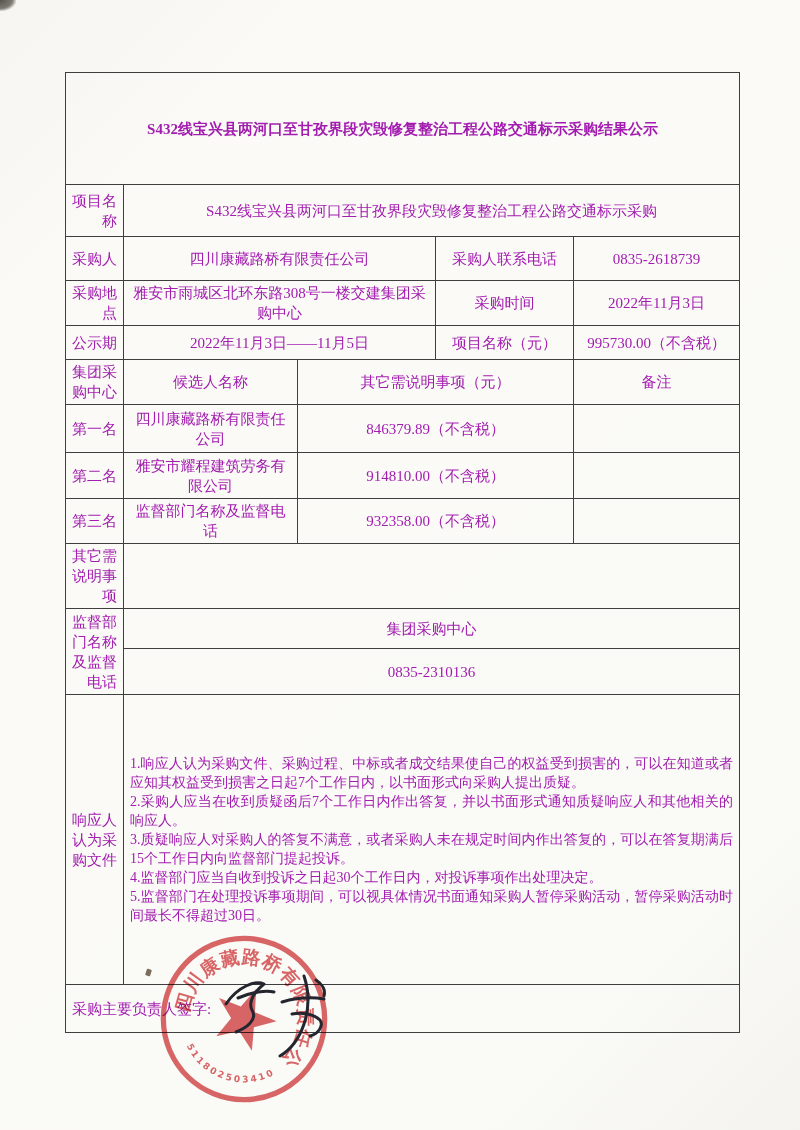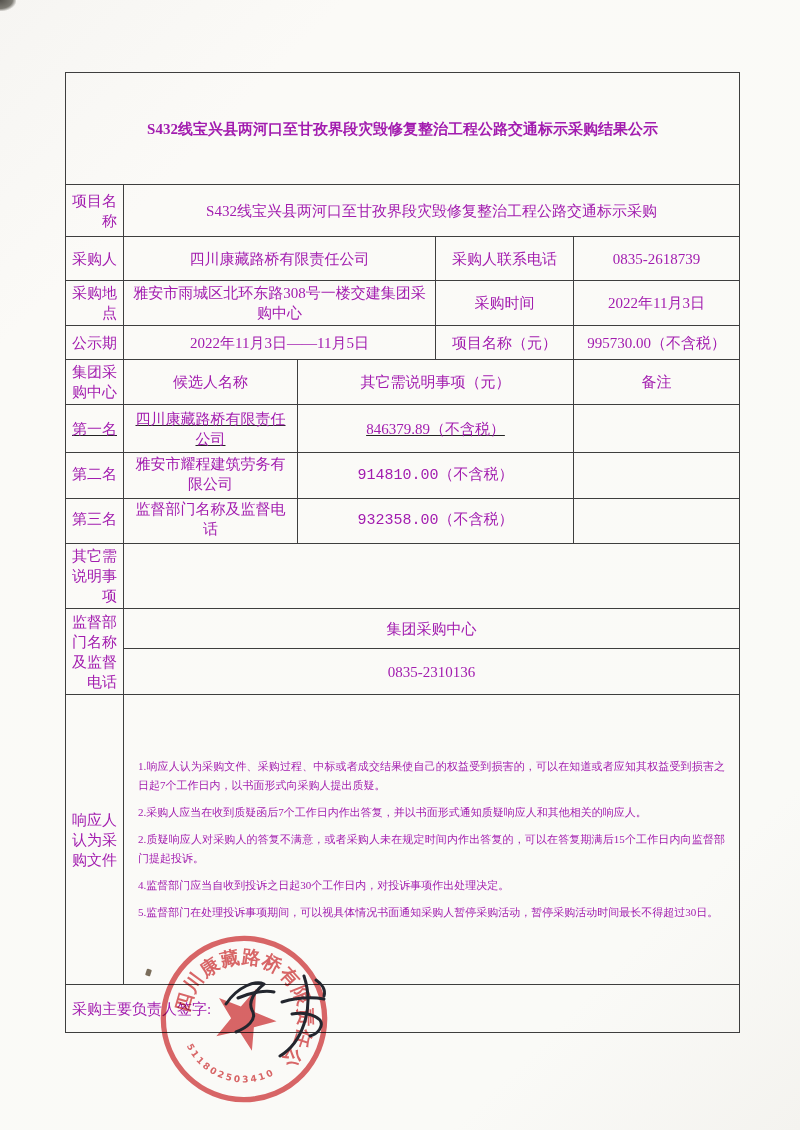--- a/index.html
+++ b/index.html
@@ -26,29 +26,29 @@
     font-size:15px;line-height:20px;color:#a21caf;
     padding:2px 6px;vertical-align:middle;
     overflow:hidden;
   }
   td.title-cell{
     font-size:23px;font-weight:bold;text-align:center;line-height:35px;
     padding:10px 28px;color:#1e1e1e;
   }
   tr.h-title{height:112px;}
   tr.h-r2{height:52px;} tr.h-r3{height:44px;} tr.h-r4{height:44px;} tr.h-r5{height:34px;}
-  tr.h-head{height:44px;} tr.h-c1{height:48px;text-decoration:underline;} tr.h-c2{height:46px;font-family:Liberation Mono, monospace;} tr.h-c3{height:36px;font-family:Liberation Mono, monospace;}
+  tr.h-head{height:44px;} tr.h-c1{height:48px;} tr.h-c2{height:46px;} tr.h-c3{height:36px;}
   tr.h-other{height:62px;} tr.h-sup1{height:40px;} tr.h-sup2{height:46px;}
   tr.h-obj{height:290px;} tr.h-sign{height:48px;}
   td.lbl{padding:3px 5px;line-height:19px;text-align:right;}
   td.ctr{text-align:center;}
   td.val{text-align:center;padding-left:8px;}
   td.dbl{border-bottom:4px double #3e3e3e;}
   td.obj-cell{padding:10px 10px;}
-  .obj-text p{margin:8px;font-size:11px;line-height:19px;text-align:justify;}
+  .obj-text p{margin:0;font-size:14px;line-height:19px;text-align:justify;}
   td.sign-cell{padding-left:8px;font-size:15px;position:relative;}
   .stamp{
     position:absolute;left:148px;top:923px;width:192px;height:192px;
     mix-blend-mode:multiply;opacity:.84;transform:rotate(22deg);
     pointer-events:none;
   }
   .signature{
     position:absolute;left:208px;top:962px;width:160px;height:110px;
     pointer-events:none;
   }
@@ -138,21 +138,21 @@
   <tr class="h-sup2">
     <td colspan="4" class="ctr">0835-2310136</td>
   </tr>
 
   <tr class="h-obj">
     <td class="lbl">响应人认为采购文件</td>
     <td colspan="4" class="obj-cell">
       <div class="obj-text">
         <p>1.响应人认为采购文件、采购过程、中标或者成交结果使自己的权益受到损害的，可以在知道或者应知其权益受到损害之日起7个工作日内，以书面形式向采购人提出质疑。</p>
         <p>2.采购人应当在收到质疑函后7个工作日内作出答复，并以书面形式通知质疑响应人和其他相关的响应人。</p>
-        <p>2.质疑响应人对采购人的答复不满意，或者采购人未在规定时间内作出答复的，可以在答复期满后15个工作日内向监督部门提起投诉。</p>
+        <p>3.质疑响应人对采购人的答复不满意，或者采购人未在规定时间内作出答复的，可以在答复期满后15个工作日内向监督部门提起投诉。</p>
         <p>4.监督部门应当自收到投诉之日起30个工作日内，对投诉事项作出处理决定。</p>
         <p>5.监督部门在处理投诉事项期间，可以视具体情况书面通知采购人暂停采购活动，暂停采购活动时间最长不得超过30日。</p>
       </div>
     </td>
   </tr>
 
   <tr class="h-sign">
     <td colspan="5" class="sign-cell">
       <span>采购主要负责人签字:</span>
     </td>

